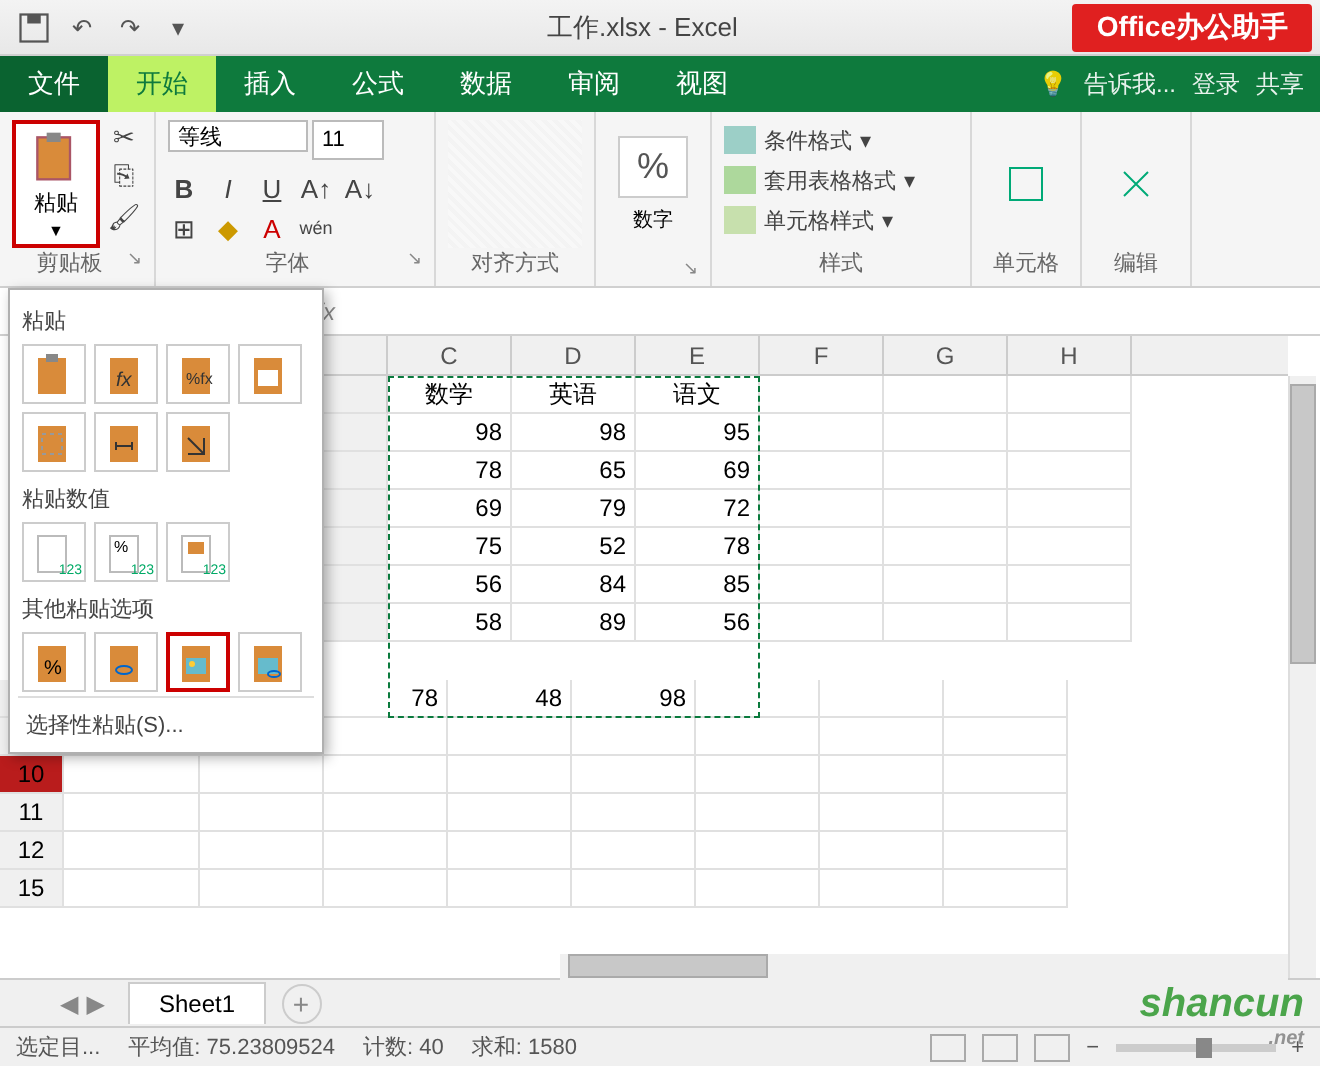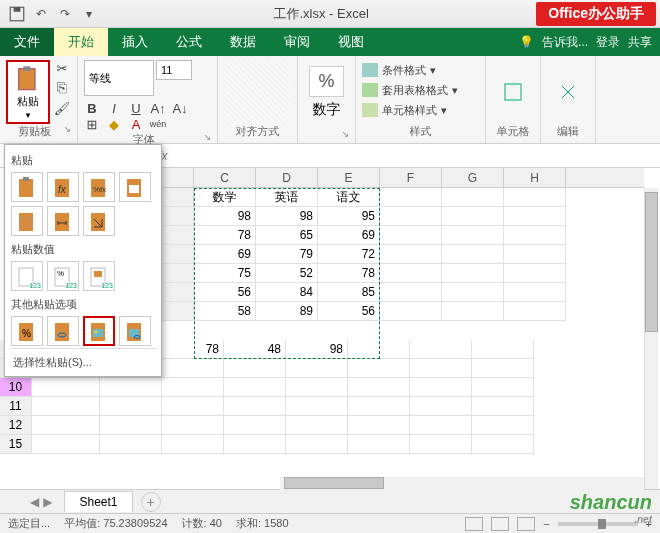--- a/index.html
+++ b/index.html
@@ -8,42 +8,42 @@
 
 .titlebar { height: 28px; background: linear-gradient(#f3f3f3, #e8e8e8); display: flex; align-items: center; border-bottom: 1px solid #d0d0d0; }
 .qat { display: flex; gap: 6px; padding: 0 8px; align-items: center; }
 .qat-btn { width: 18px; height: 18px; display: flex; align-items: center; justify-content: center; color: #555; }
 .title-text { flex: 1; text-align: center; color: #444; font-size: 13px; }
 .office-badge { background: #e02020; color: #fff; padding: 3px 12px; font-weight: bold; font-size: 14px; margin-right: 4px; border-radius: 2px; }
 
 
 .tabs { height: 28px; background: #0e7a3d; display: flex; align-items: stretch; }
 .tab { padding: 0 14px; display: flex; align-items: center; color: #ffffff; font-size: 13px; cursor: pointer; }
-.tab.active { background: #fef9c3; color: #0e7a3d; }
+.tab.active { background: #bef264; color: #0e7a3d; }
 .tab.file { background: #0a6330; }
 .tabs-right { margin-left: auto; display: flex; align-items: center; color: #fff; font-size: 12px; padding-right: 8px; gap: 8px; }
 .tabs-right span { opacity: 0.9; }
 
 
 .ribbon { height: 88px; background: #f5f5f5; border-bottom: 1px solid #d0d0d0; display: flex; }
 .group { border-right: 1px solid #d8d8d8; padding: 4px 6px 2px; display: flex; flex-direction: column; position: relative; }
 .group-label { text-align: center; font-size: 11px; color: #666; margin-top: auto; padding-bottom: 2px; }
 .group-label .launcher { float: right; color: #888; font-size: 9px; cursor: pointer; }
 
 .clipboard-group { width: 78px; }
 .big-paste { border: 2px solid #c00; width: 44px; height: 64px; display: flex; flex-direction: column; align-items: center; justify-content: center; background: #fff; cursor: pointer; }
 .big-paste svg { width: 28px; height: 28px; }
 .big-paste span { font-size: 11px; margin-top: 2px; }
 .big-paste .drop { font-size: 8px; }
 .clip-side { display: flex; flex-direction: column; gap: 4px; margin-left: 4px; }
 .clip-row { display: flex; }
 
 .font-group { width: 140px; }
 .font-row1 { display: flex; gap: 2px; margin-bottom: 4px; }
-.font-name { border: 1px solid #bbb; height: 36px; width: 70px; background: #fff; font-size: 11px; padding: 0 4px; display: flex; align-items: center; }
+.font-name { border: 1px solid #bbb; height: 16px; width: 70px; background: #fff; font-size: 11px; padding: 0 4px; display: flex; align-items: center; }
 .font-size { border: 1px solid #bbb; height: 20px; width: 36px; background: #fff; font-size: 11px; padding: 0 4px; display: flex; align-items: center; }
 .font-row2, .font-row3 { display: flex; gap: 6px; align-items: center; height: 20px; }
 .fbtn { width: 16px; height: 16px; display: flex; align-items: center; justify-content: center; color: #444; cursor: pointer; font-size: 13px; }
 .fbtn.bold { font-weight: bold; }
 .fbtn.italic { font-style: italic; }
 .fbtn.underline { text-decoration: underline; }
 
 .align-group { width: 80px; display: flex; flex-direction: column; }
 .align-body { flex: 1; background: repeating-linear-gradient(45deg, #fff, #fff 2px, #f0f0f0 2px, #f0f0f0 4px); opacity: 0.3; }
 
@@ -185,21 +185,21 @@
   </div>
 
   <div class="group align-group">
     <div class="align-body"></div>
     <div class="group-label">对齐方式</div>
   </div>
 
   <div class="group number-group">
     <div class="num-body">
       <div class="pct">%</div>
-      <span style="font-size:14px;margin-top:4px">数字</span>
+      <span style="font-size:10px;margin-top:4px">数字</span>
     </div>
     <div class="group-label">
         <span class="launcher">↘</span>
       </div>
   </div>
 
   <div class="group styles-group">
     <div class="style-row"><svg class="style-icon" viewBox="0 0 16 14">
           <rect width="16" height="14" fill="#4a9" opacity="0.5"></rect>
         </svg><span>条件格式</span> ▾</div>
@@ -437,21 +437,21 @@
       <div class="cell cw-a"></div>
       <div class="cell cw-b"></div>
       <div class="cell cw-c"></div>
       <div class="cell cw-d"></div>
       <div class="cell cw-e"></div>
       <div class="cell cw-f"></div>
       <div class="cell cw-g"></div>
       <div class="cell cw-h"></div>
     </div>
   <div class="cell-row">
-      <div class="cell cw-rh txt" style="background:#f0abfc">10</div>
+      <div class="cell cw-rh txt" style="background:#b91c1c">10</div>
       <div class="cell cw-a"></div>
       <div class="cell cw-b"></div>
       <div class="cell cw-c"></div>
       <div class="cell cw-d"></div>
       <div class="cell cw-e"></div>
       <div class="cell cw-f"></div>
       <div class="cell cw-g"></div>
       <div class="cell cw-h"></div>
     </div>
   <div class="cell-row">

